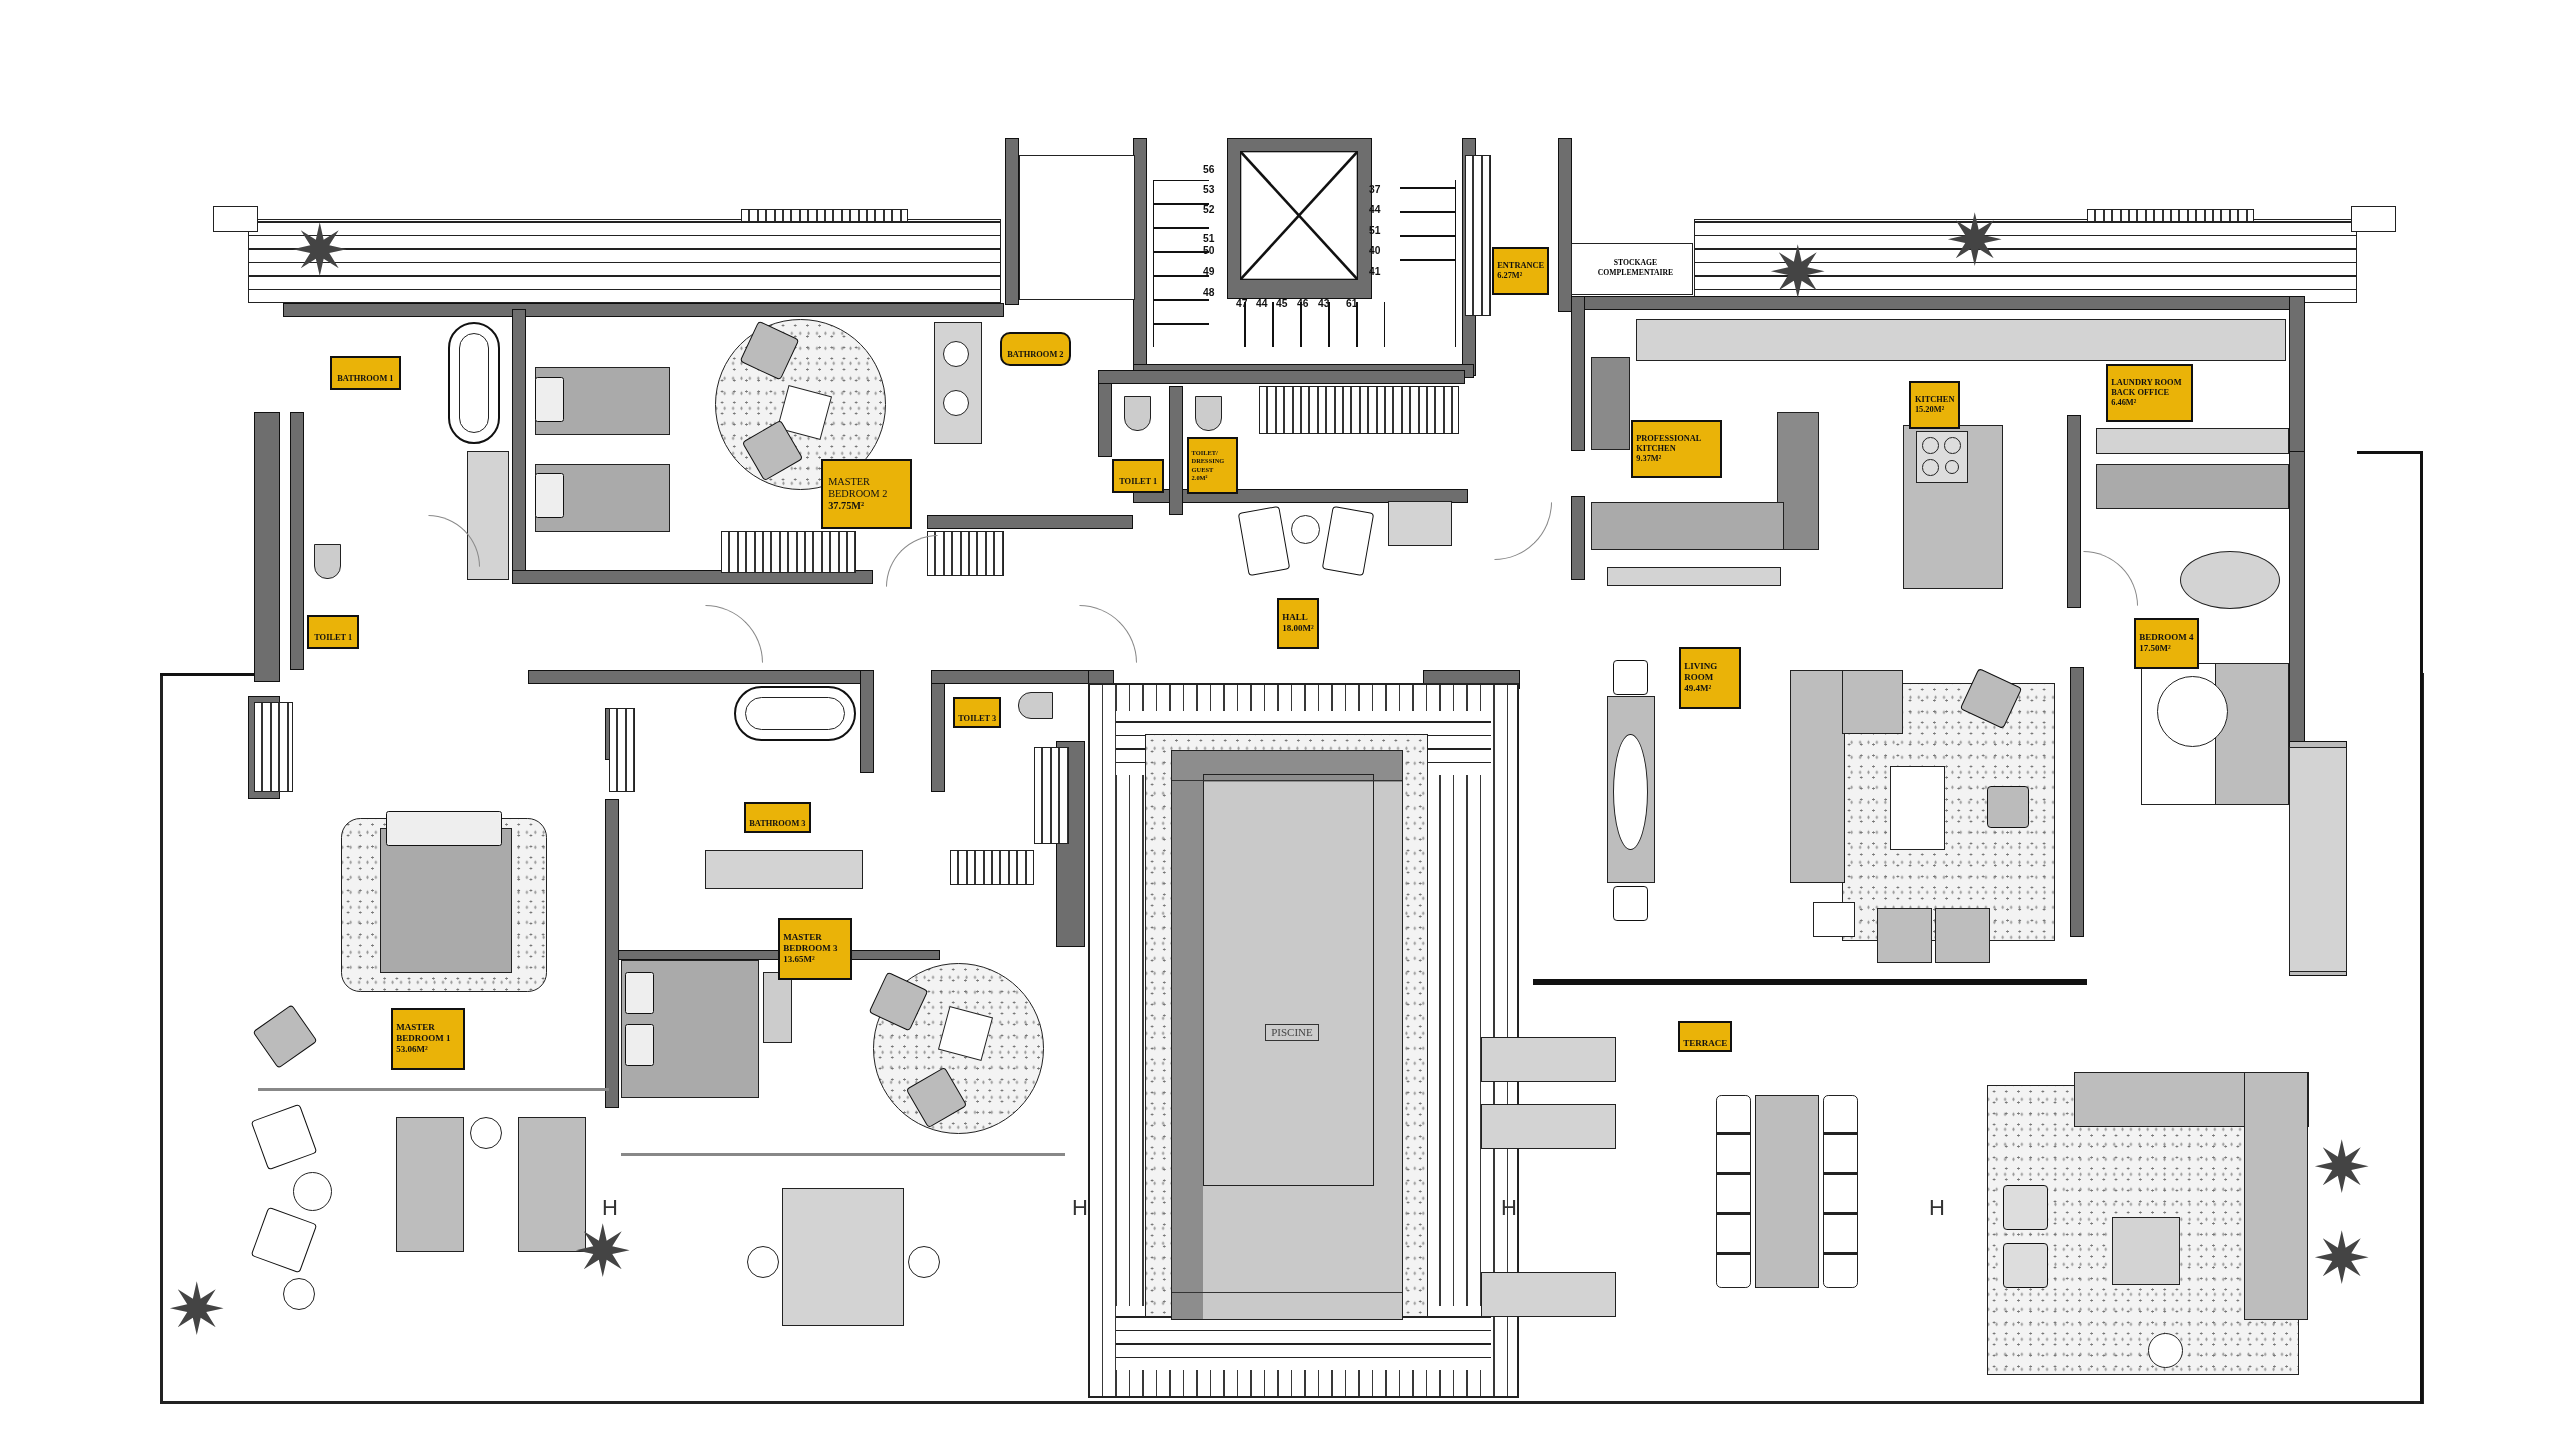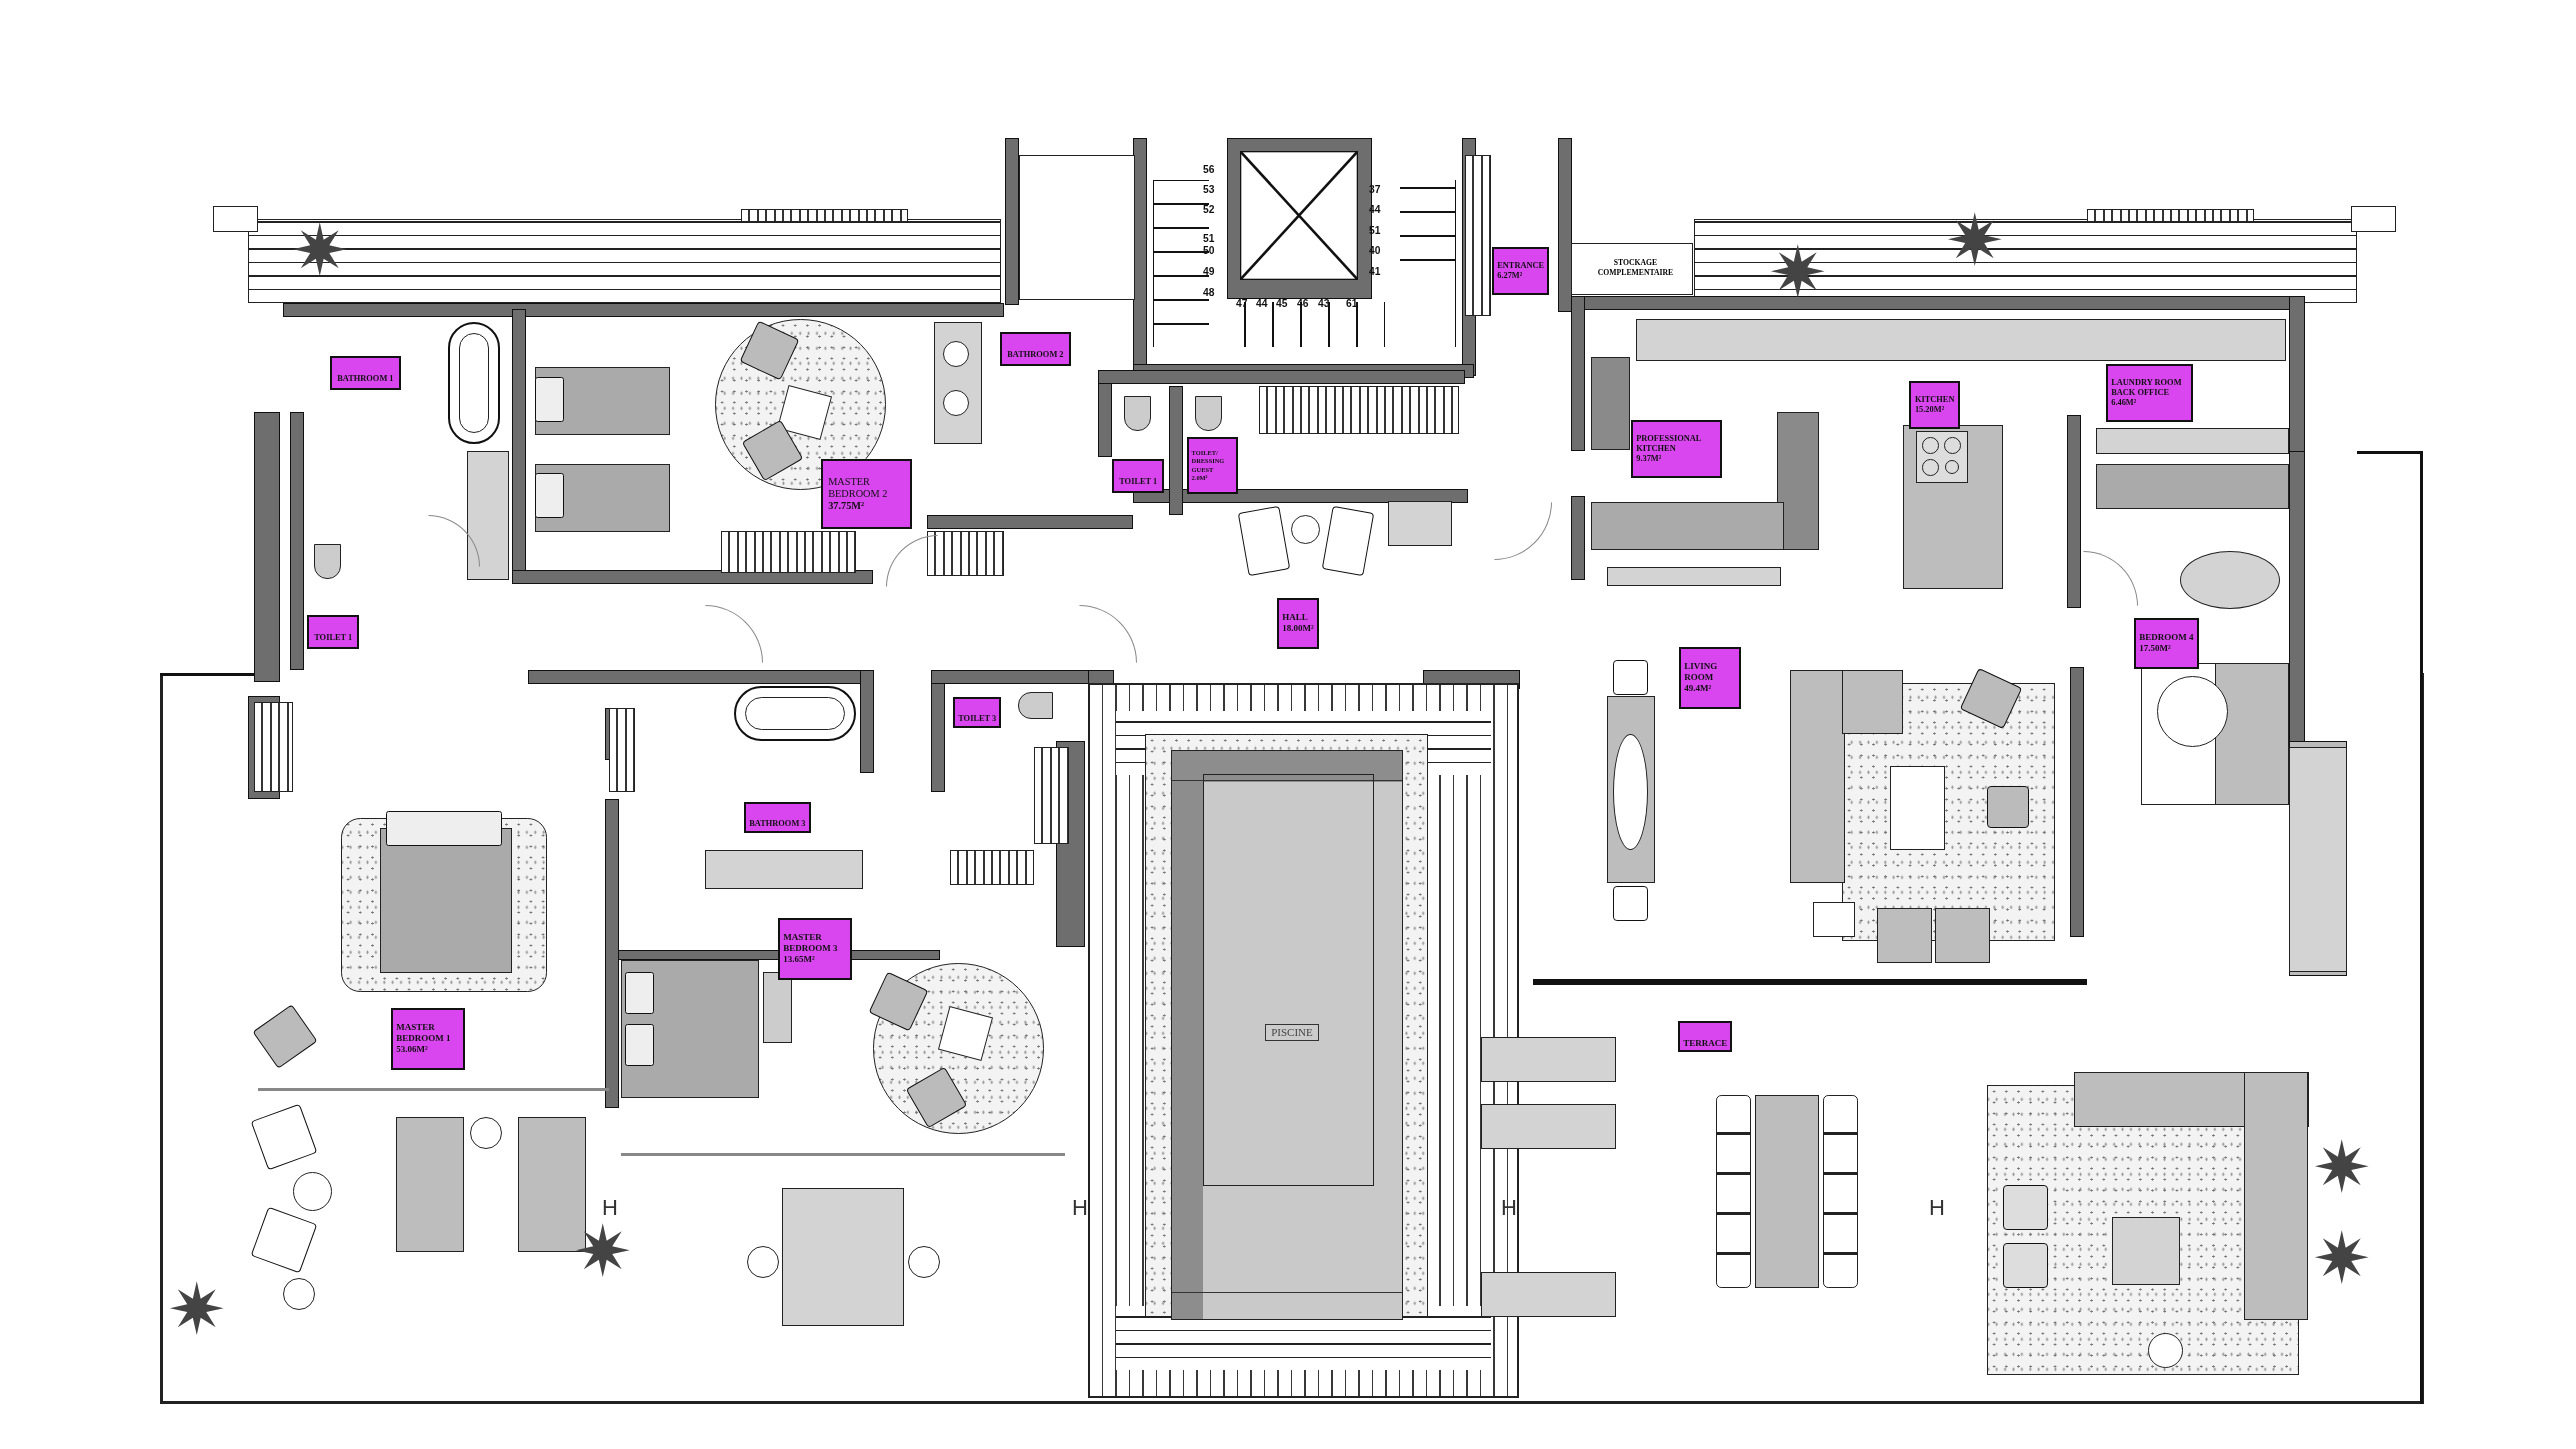--- a/index.html
+++ b/index.html
@@ -11,21 +11,21 @@
   .grey{background:#bdbdbd;border:1.9px solid #222;}
   .lgrey{background:#d3d3d3;border:1.9px solid #222;}
   .dgrey{background:#8a8a8a;border:1.9px solid #222;}
   .white{background:#fff;border:1.9px solid #222;}
   .rug{border:1.9px solid #222;background-color:#f3f3f3;
        background-image:radial-gradient(#777 1px,transparent 1.3px),radial-gradient(#999 0.8px,transparent 1.2px);
        background-size:12.2px 11px,8.4px 15px;background-position:0 0,4.5px 5.8px;}
   .deck{border:1.9px solid #222;background:repeating-linear-gradient(0deg,#fff 0 11.6px,#222 11.6px 13.5px);}
   .deckv{border:1.9px solid #222;background:repeating-linear-gradient(90deg,#fff 0 11.6px,#222 11.6px 13.5px);}
   .hatch{border:1.9px solid #222;background:repeating-linear-gradient(90deg,#fff 0 6.4px,#333 6.4px 8.4px);}
-  .label{position:absolute;background:#d946ef;border:2.6px solid #111;padding:2.6px 5.2px;font-weight:bold;font-size:10.3px;line-height:12.2px;color:#111;text-transform:uppercase;white-space:pre-line;}
+  .label{position:absolute;background:#eab308;border:2.6px solid #111;padding:2.6px 5.2px;font-weight:bold;font-size:10.3px;line-height:12.2px;color:#111;text-transform:uppercase;white-space:pre-line;}
   .label .area{display:block;font-weight:bold;}
   .pool-label{position:absolute;border:1.3px solid #333;padding:1.3px 5.2px;font-size:11px;color:#444;background:#ccc;}
   .round{border-radius:50%;}
   .tub{border:2.6px solid #111;border-radius:39px;background:#fff;}
   .tub::after{content:"";position:absolute;left:9px;right:9px;top:9px;bottom:9px;border:1.3px solid #222;border-radius:32px;}
   .bed{background:#aaa;border:1.9px solid #222;}
   .pillow{background:#eee;border:1.9px solid #111;border-radius:2.6px;}
   .chair{background:#bbb;border:1.9px solid #111;border-radius:3.9px;}
   .palm{position:absolute;color:#444;font-size:71px;line-height:1;text-align:center;}
   .stair-num{position:absolute;font-weight:bold;font-size:10.3px;color:#111;font-family:"Liberation Sans",sans-serif;}
@@ -274,21 +274,21 @@
   <div class="label" style="left:330px;top:356px;font-size:8.4px;">
     <span>BATHROOM 1</span>
   </div>
   <div class="label" style="left:307px;top:615px;font-size:8.4px;">
     <span>TOILET 1</span>
   </div>
   <div class="label" style="left:821px;top:459px;width:77px;font-weight:normal;">
     <span>MASTER BEDROOM 2</span>
     <span class="area">37.75m²</span>
   </div>
-  <div class="label" style="left:1000px;top:332px;font-size:8.4px;">
+  <div class="label" style="left:1000px;top:332px;font-size:8.4px;border-radius:10px;">
     <span>BATHROOM 2</span>
   </div>
   <div class="label" style="left:1112px;top:459px;font-size:8.4px;">
     <span>TOILET 1</span>
   </div>
   <div class="label" style="left:1187px;top:437px;width:42px;font-size:6.4px;line-height:8.4px;padding:1.3px 2.6px;">
     <span>TOILET/ DRESSING GUEST</span>
     <span class="area">2.0m²</span>
   </div>
   <div class="label" style="left:1492px;top:247px;font-size:8.4px;line-height:10.3px;padding:1.3px 3.2px;">

